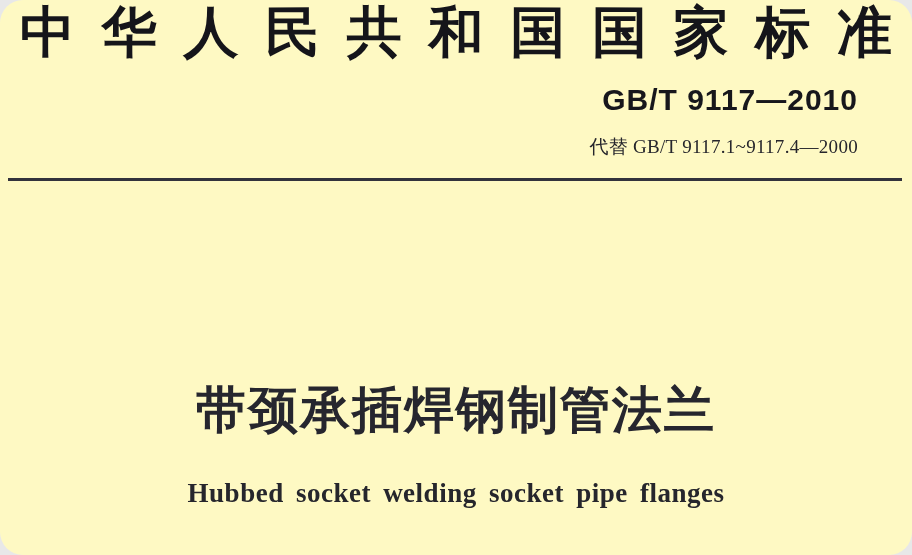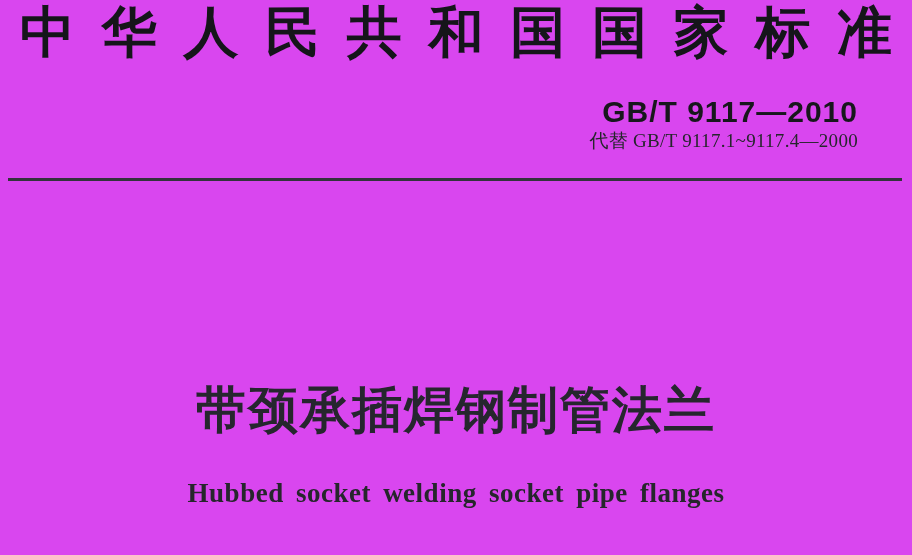--- a/index.html
+++ b/index.html
@@ -4,60 +4,61 @@
 <style>
   html, body {
     margin: 0;
     padding: 0;
     background: #e8e8e8;
   }
   .page {
     position: relative;
     width: 912px;
     height: 555px;
-    background: #d946ef;
+    background: #fef9c3;
     overflow: hidden;
     font-family: "Liberation Serif", serif;
+    border-radius: 23px;
   }
   
   .ns-title {
     position: absolute;
     top: 2px;
     left: 20px;
     width: 872px;
     height: 62px;
     font-size: 55px;
     line-height: 62px;
     font-weight: bold;
     color: #15151a;
     white-space: nowrap;
     text-align: justify;
     text-align-last: justify;
     text-justify: inter-character;
   }
   
   .code-block {
     position: absolute;
-    top: 96px;
+    top: 84px;
     right: 54px;
     text-align: right;
   }
   .std-code {
     font-family: "Liberation Sans", sans-serif;
     font-weight: bold;
     font-size: 30px;
     line-height: 32px;
     letter-spacing: 1px;
     color: #17171c;
   }
   .replaces-note {
     font-family: "Liberation Serif", serif;
     font-size: 19px;
     line-height: 22px;
-    margin-top: 2px;
+    margin-top: 20px;
     letter-spacing: 0.3px;
     color: #26262c;
   }
   
   .rule {
     position: absolute;
     top: 178px;
     left: 8px;
     right: 10px;
     height: 3px;

